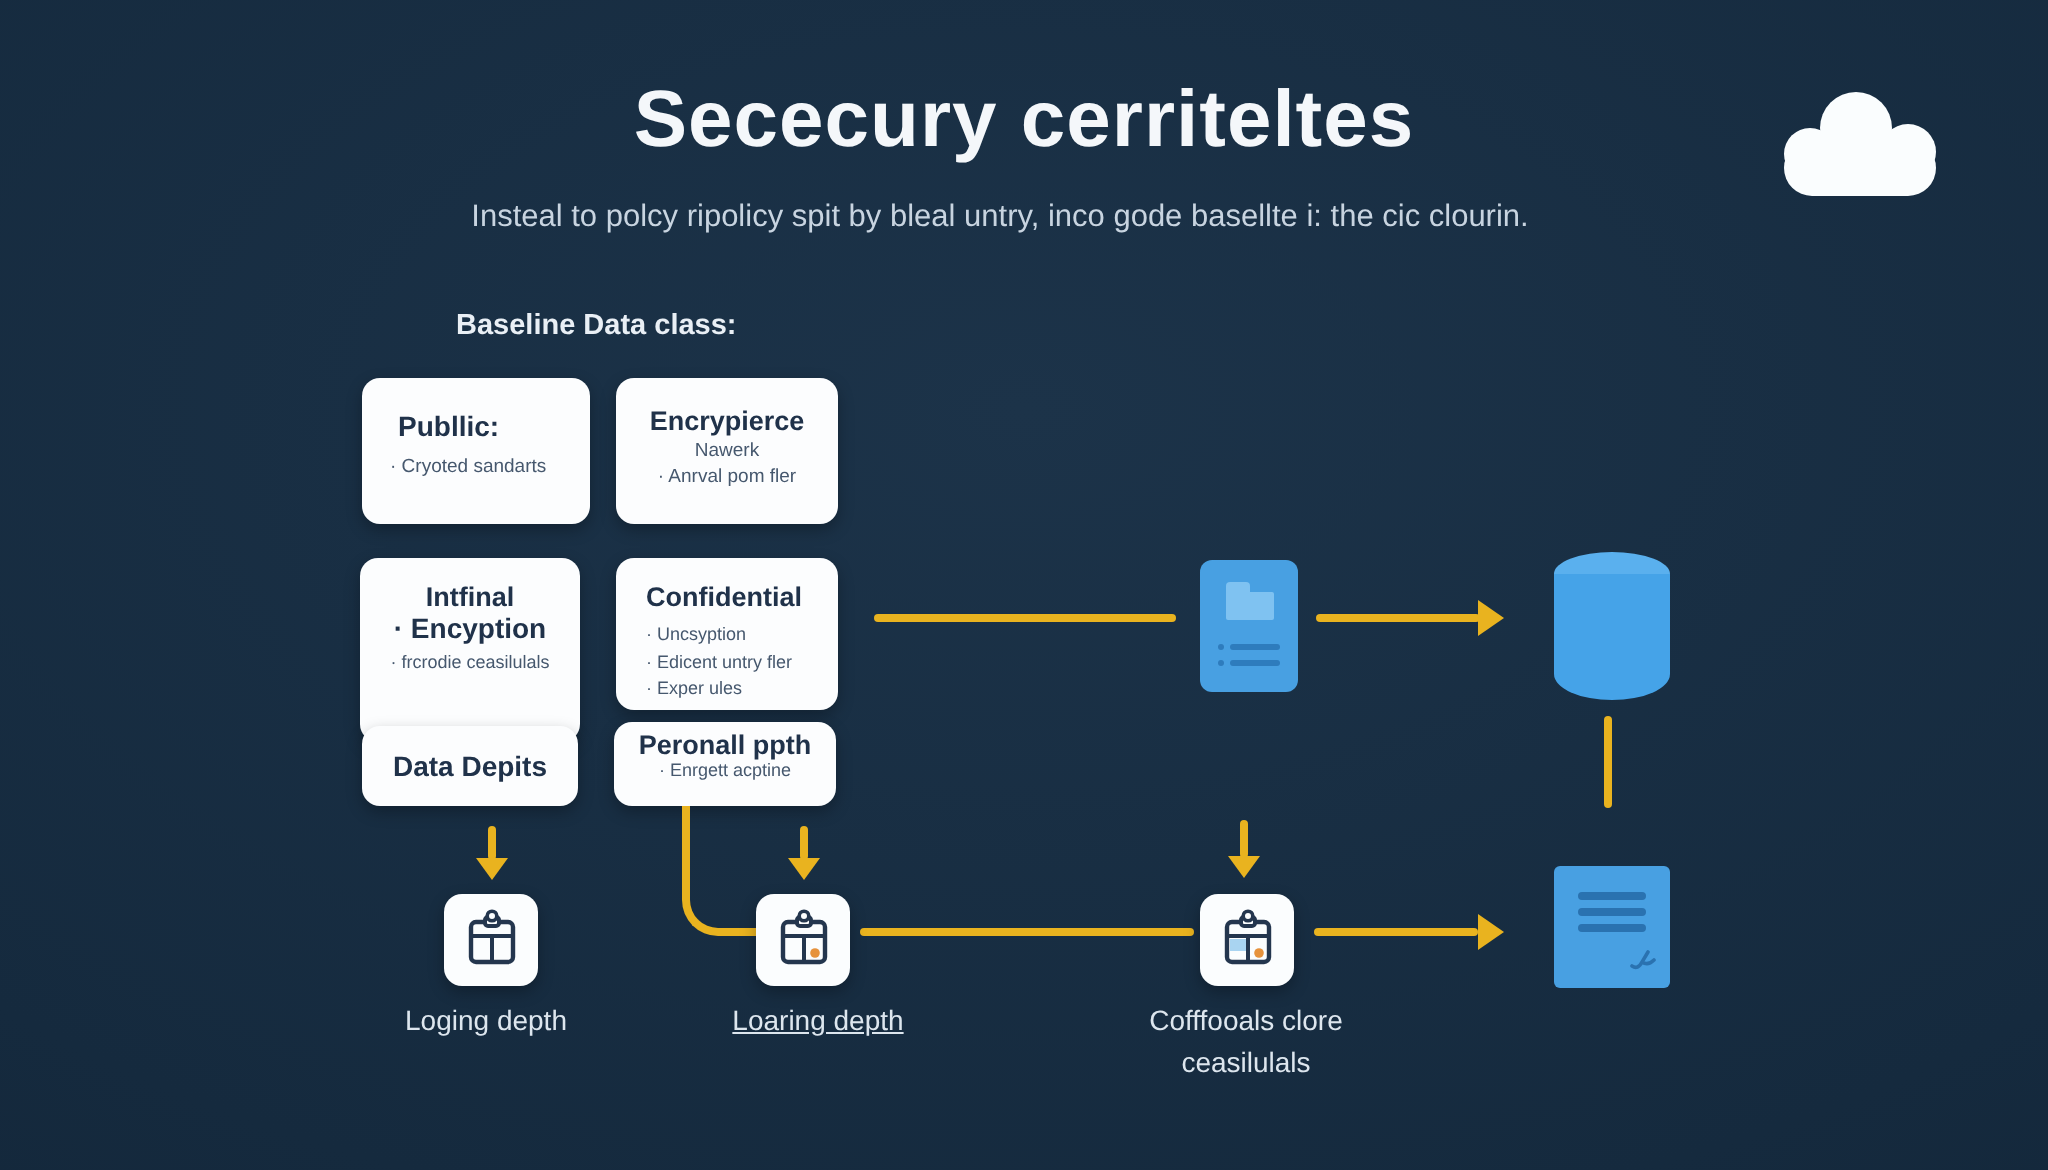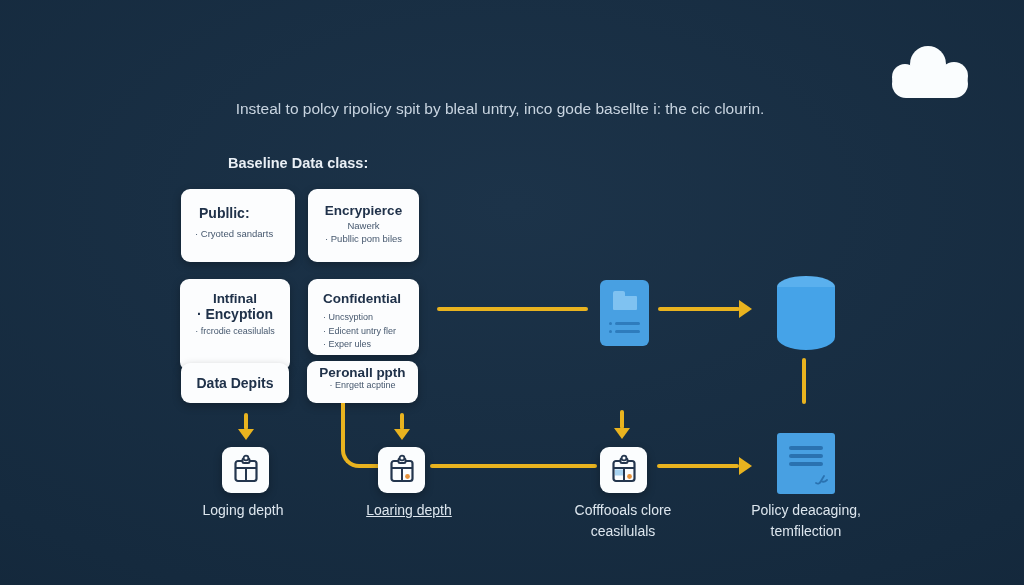--- a/index.html
+++ b/index.html
@@ -90,20 +90,21 @@
   .lbl1{ left:178px; top:500px; width:130px; }
   .lbl2{ left:344px; top:500px; width:130px;text-decoration:underline; }
   .lbl3{ left:538px; top:500px; width:170px; }
   .lbl4{ left:721px; top:500px; width:170px; }
 </style>
 </head>
 <body>
 
 <div class="stage">
 
+  <div class="title">Sececury cerriteltes</div>
   <div class="subtitle">Insteal to polcy ripolicy spit by bleal untry, inco gode basellte i: the cic clourin.</div>
 
   <div class="cloud">
     <svg width="92" height="62" viewBox="0 0 92 62">
       <circle cx="42" cy="24" r="18" fill="#fafdfe"></circle>
       <circle cx="19" cy="37" r="13" fill="#fafdfe"></circle>
       <circle cx="68" cy="36" r="14" fill="#fafdfe"></circle>
       <rect x="6" y="30" width="76" height="28" rx="14" fill="#fafdfe"></rect>
     </svg>
   </div>
@@ -111,21 +112,21 @@
   <div class="section-label">Baseline Data class:</div>
 
   <div class="card card1">
     <div class="t">Publlic:</div>
     <div class="s">·  Cryoted sandarts</div>
   </div>
 
   <div class="card card2">
     <div class="t" style="font-size:13.5px">Encrypierce</div>
     <div class="s">Nawerk</div>
-    <div class="s">· Publlic pom biles</div>
+    <div class="s">· Anrval pom fler</div>
   </div>
 
   <div class="card card3">
     <div class="t" style="font-size:13.5px;font-weight:600">Intfinal</div>
     <div class="t2">·  Encyption</div>
     <div class="s">·  frcrodie ceasilulals</div>
   </div>
 
   <div class="card card4">
     <div class="t">Confidential</div>
@@ -227,18 +228,14 @@
       <path d="M1,9 Q4,11 6,7 L9,2 M6,7 Q9,9 12,6" fill="none" stroke="#2a72b0" stroke-width="1.8" stroke-linecap="round"></path>
     </svg>
   </div>
 
   <div class="lbl lbl1">Loging depth</div>
   <div class="lbl lbl2">Loaring depth</div>
   <div class="lbl lbl3">
     <div>Cofffooals clore</div>
     <div>ceasilulals</div>
   </div>
-  <div class="lbl lbl4">
-    <div>Policy deacaging,</div>
-    <div>temfilection</div>
-  </div>
 
 </div>
 
 </body></html>

